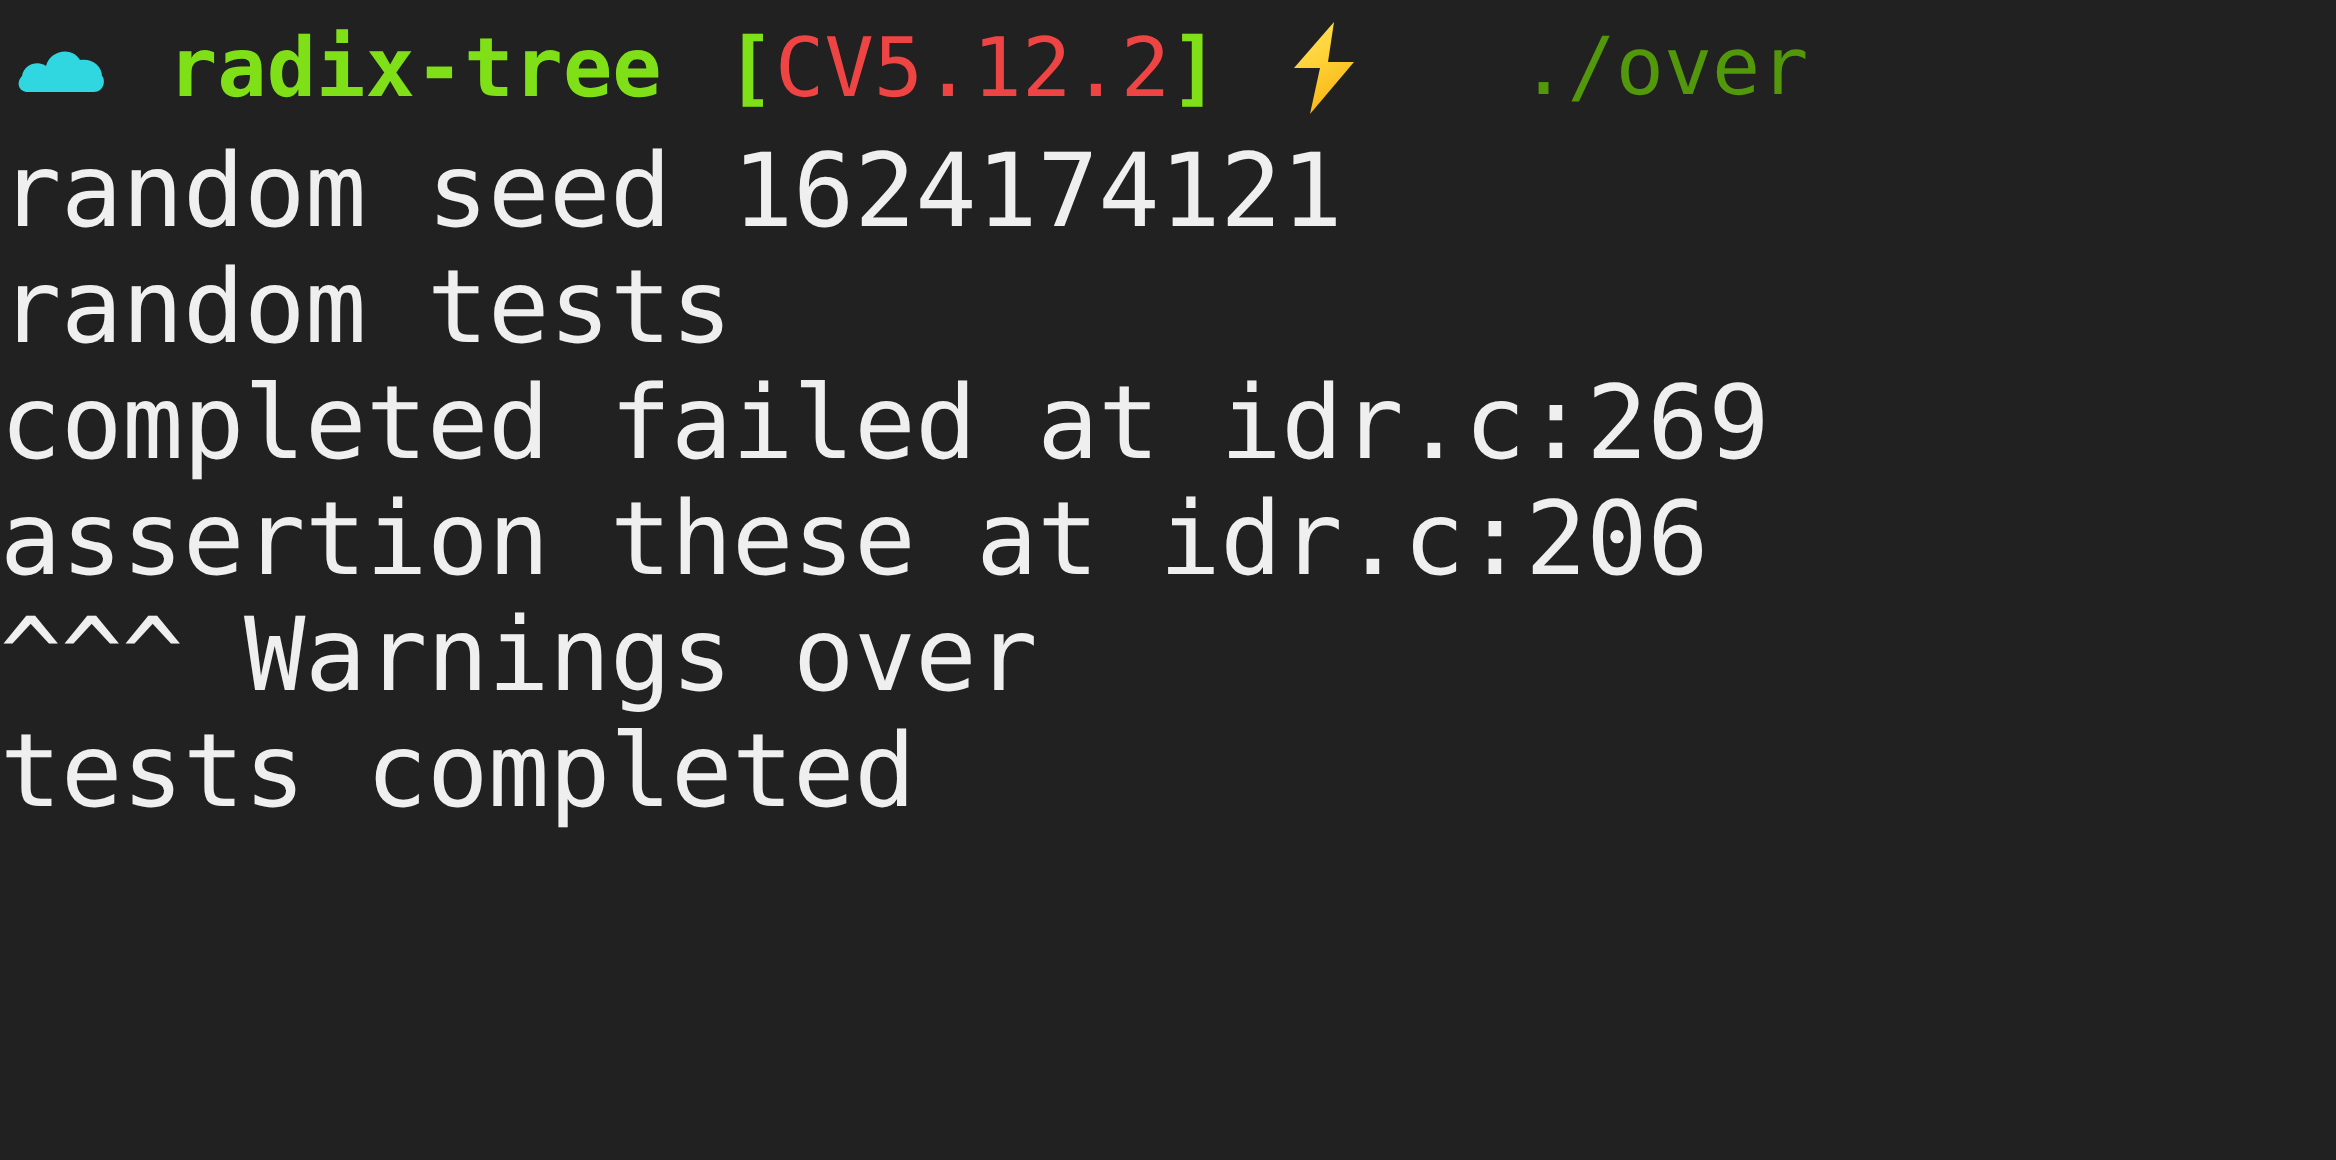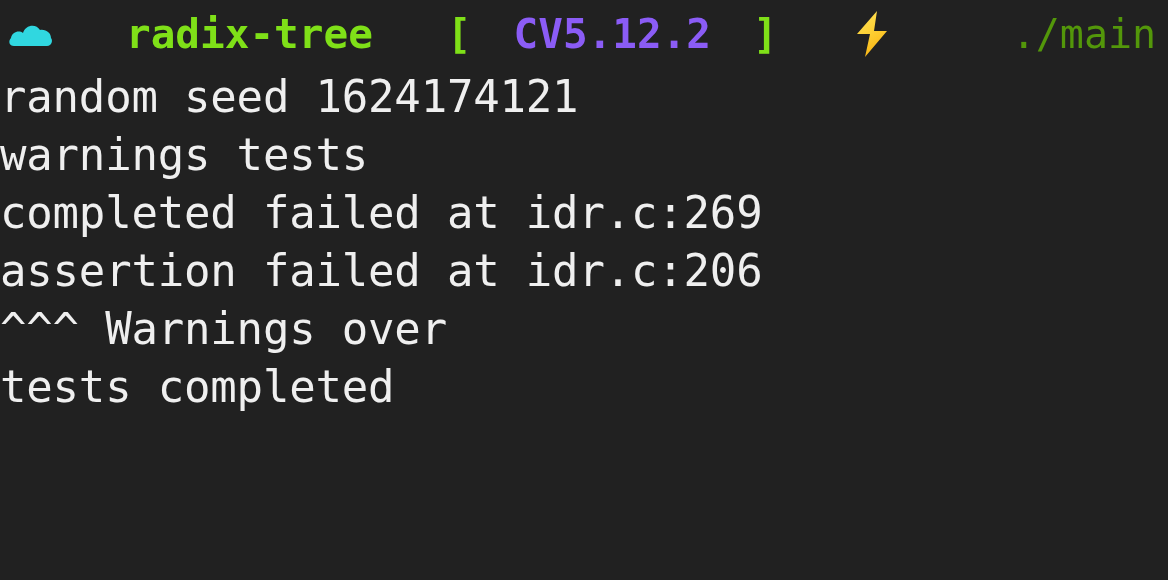--- a/index.html
+++ b/index.html
@@ -26,21 +26,20 @@
 
   
   .prompt-line {
     height: 68px;
     display: flex;
     align-items: center;
     white-space: pre;
     font-size: 40px;
     line-height: 68px;
     padding-left: 6px;
-    gap: 42px;
   }
   .cloud-icon {
     width: 50px;
     height: 40px;
     flex: 0 0 auto;
     display: flex;
     align-items: center;
     justify-content: center;
   }
   .cloud-icon svg { display: block; }
@@ -52,22 +51,22 @@
     letter-spacing: 0px;
     margin-left: 28px;
   }
   .prompt-bracket {
     color: #7fe018;
     font-weight: bold;
     font-size: 41px;
     margin-left: 32px;
   }
   .prompt-version {
-    color: #8b5cf6;
-    font-weight: bold;
+    color: #ef4444;
+    font-weight: normal;
     font-size: 41px;
     text-align: center;
   }
   .bolt-icon {
     margin-left: 30px;
     width: 44px;
     height: 48px;
     flex: 0 0 auto;
     display: flex;
     align-items: center;
@@ -81,21 +80,21 @@
     font-weight: normal;
   }
 
   
   .output {
     display: flex;
     flex-direction: column;
   }
   .line {
     color: #efefef;
-    font-size: 44px;
+    font-size: 51px;
     line-height: 58px;
     height: 58px;
     white-space: pre;
     letter-spacing: -0.2px;
     padding-left: 0px;
   }
 </style>
 </head>
 <body>
 
@@ -122,25 +121,25 @@
           <linearGradient id="boltgrad" x1="0" y1="0" x2="0.4" y2="1">
             <stop offset="0%" stop-color="#ffe35c"></stop>
             <stop offset="55%" stop-color="#fdd034"></stop>
             <stop offset="100%" stop-color="#f9b615"></stop>
           </linearGradient>
         </defs>
         <path d="M24 1 L4 24 L17 24 L12 47 L34 21 L21 21 Z" fill="url(#boltgrad)"></path>
       </svg>
     </span>
 
-    <span class="prompt-command">./main</span>
+    <span class="prompt-command">./over</span>
   </div>
 
   <div class="output">
     <div class="line">random seed 1624174121</div>
-    <div class="line">warnings tests</div>
+    <div class="line">random tests</div>
     <div class="line">completed failed at idr.c:269</div>
-    <div class="line">assertion failed at idr.c:206</div>
+    <div class="line">assertion these at idr.c:206</div>
     <div class="line">^^^ Warnings over</div>
     <div class="line">tests completed</div>
   </div>
 
 </div>
 
 </body></html>

